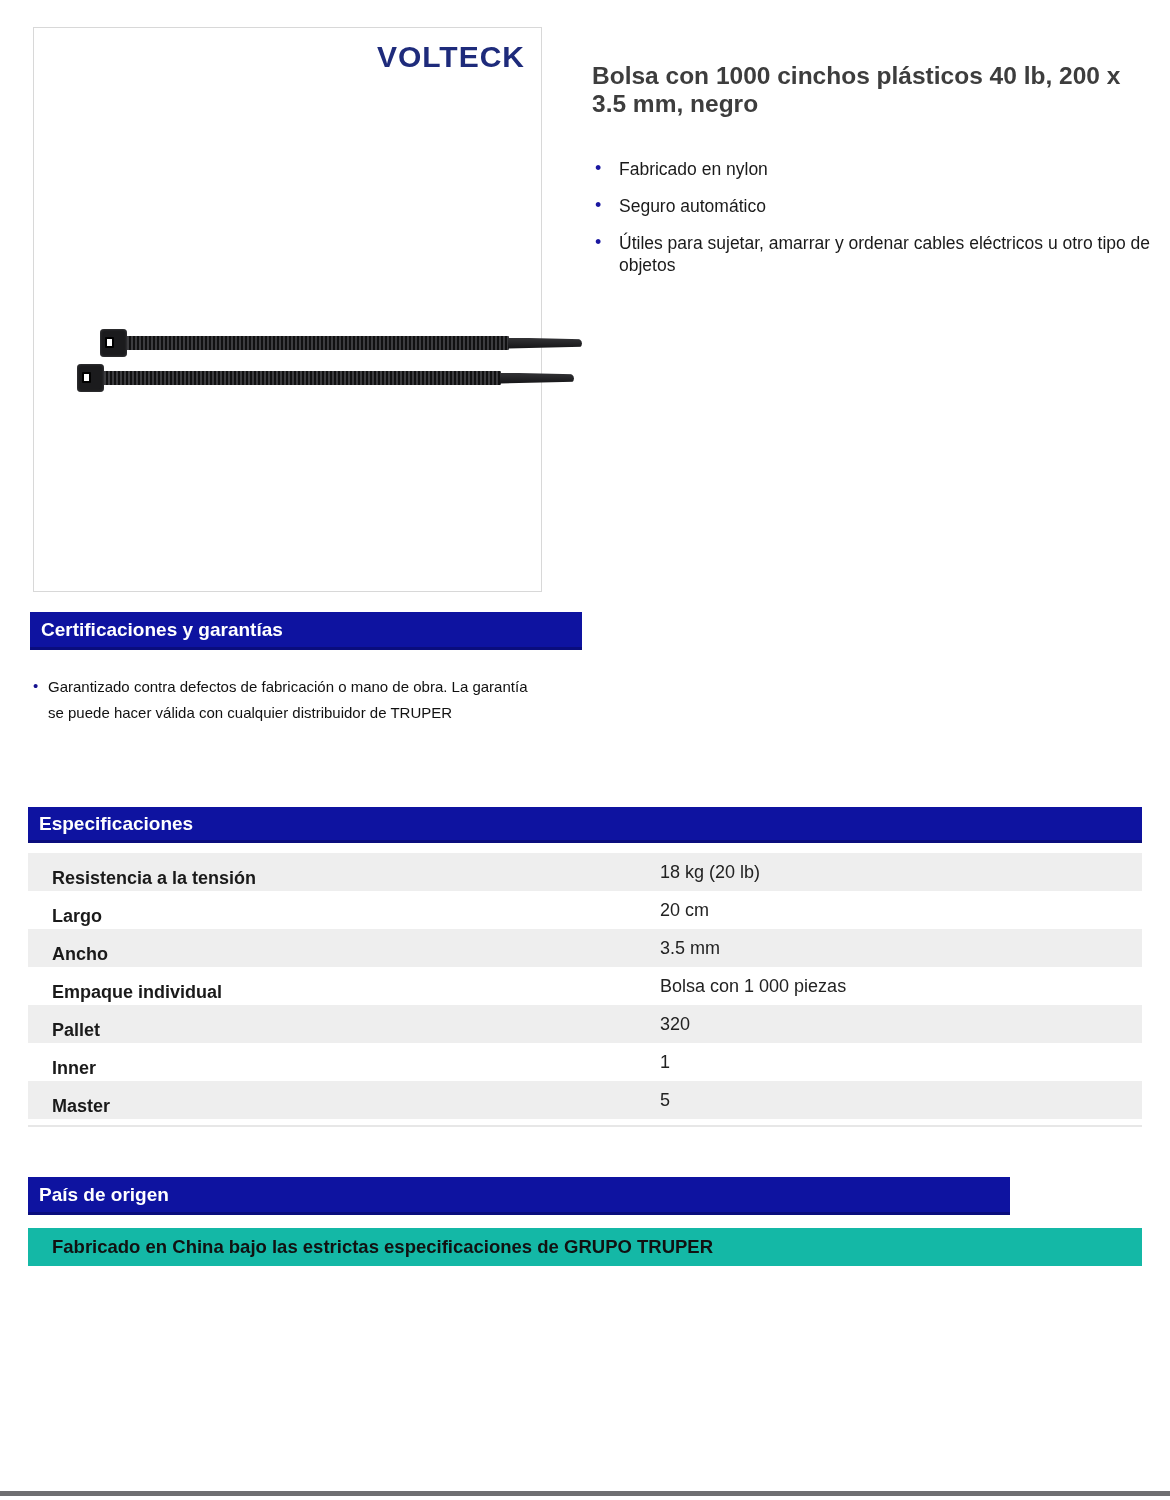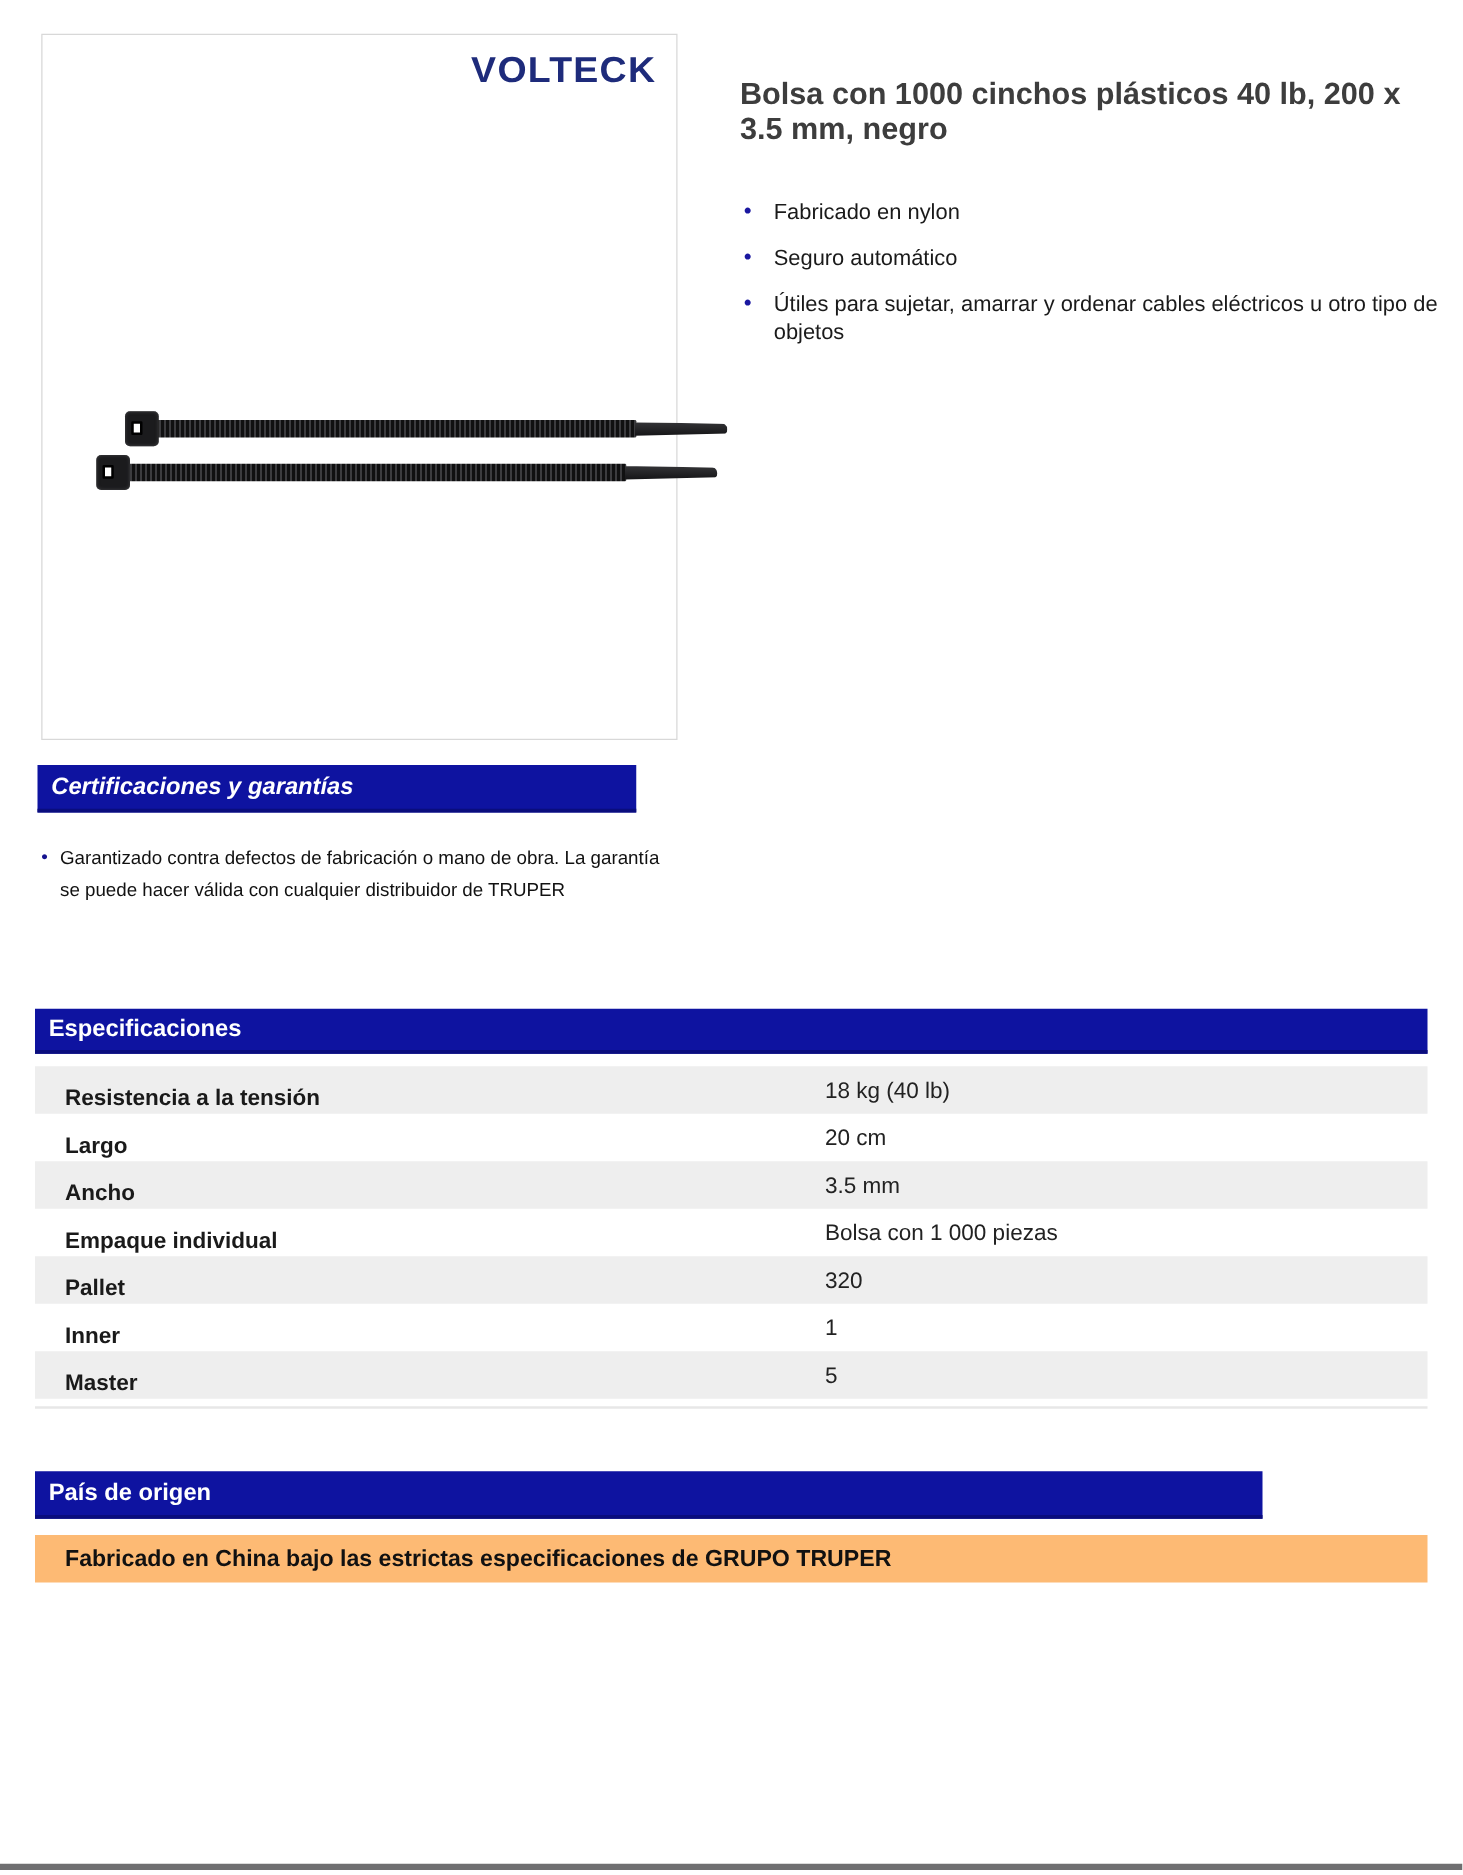--- a/index.html
+++ b/index.html
@@ -66,21 +66,21 @@
     color:#1a17a0; font-size:18px;
   }
 
   
   .section-bar {
     position:absolute; background:#0e13a0; color:#ffffff;
     font-weight:bold; font-size:19px;
     display:flex; align-items:center; padding-left:11px;
     border-bottom:3px solid #0a0d7d;
   }
-  .bar-cert   { left:30px; top:612px; width:479px; height:38px;font-style:italic; }
+  .bar-cert   { left:30px; top:612px; width:552px; height:38px; }
   .bar-spec   { left:28px; top:807px; width:1114px; height:36px; }
   .bar-origin { left:28px; top:1177px; width:982px; height:38px; }
 
   
   .cert-text {
     position:absolute; left:33px; top:674px; width:505px;
     font-size:15px; line-height:26px; color:#111;
     padding-left:15px;
   }
   .cert-text::before {
@@ -94,21 +94,21 @@
   .spec-row .spec-label { width:632px; padding-left:24px; font-weight:bold; color:#1a1a1a;margin-top:12px; }
   .spec-row .spec-value { color:#222; }
   .table-end-strip {
     position:absolute; left:28px; top:1125px; width:1114px; height:2px;
     background:#e7e7e7;
   }
 
   
   .origin-row {
     position:absolute; left:28px; top:1228px; width:1114px; height:38px;
-    background:#fdba74; display:flex; align-items:center;
+    background:#14b8a6; display:flex; align-items:center;
     padding-left:24px; font-size:18.5px; font-weight:bold; color:#111;
   }
 
   
   .bottom-bar {
     position:absolute; left:0; top:1491px; width:1170px; height:5px;
     background:#6f6f71;
   }
 </style>
 </head>
@@ -145,21 +145,21 @@
   </ul>
 </div>
 
 <div class="section-bar bar-cert">Certificaciones y garantías</div>
 <div class="cert-text">Garantizado contra defectos de fabricación o mano de obra. La garantía se puede hacer válida con cualquier distribuidor de TRUPER</div>
 
 <div class="section-bar bar-spec">Especificaciones</div>
 <div class="spec-table">
   <div class="spec-row">
     <div class="spec-label">Resistencia a la tensión</div>
-    <div class="spec-value">18 kg (40 lb)</div>
+    <div class="spec-value">18 kg (20 lb)</div>
   </div>
   <div class="spec-row">
     <div class="spec-label">Largo</div>
     <div class="spec-value">20 cm</div>
   </div>
   <div class="spec-row">
     <div class="spec-label">Ancho</div>
     <div class="spec-value">3.5 mm</div>
   </div>
   <div class="spec-row">

